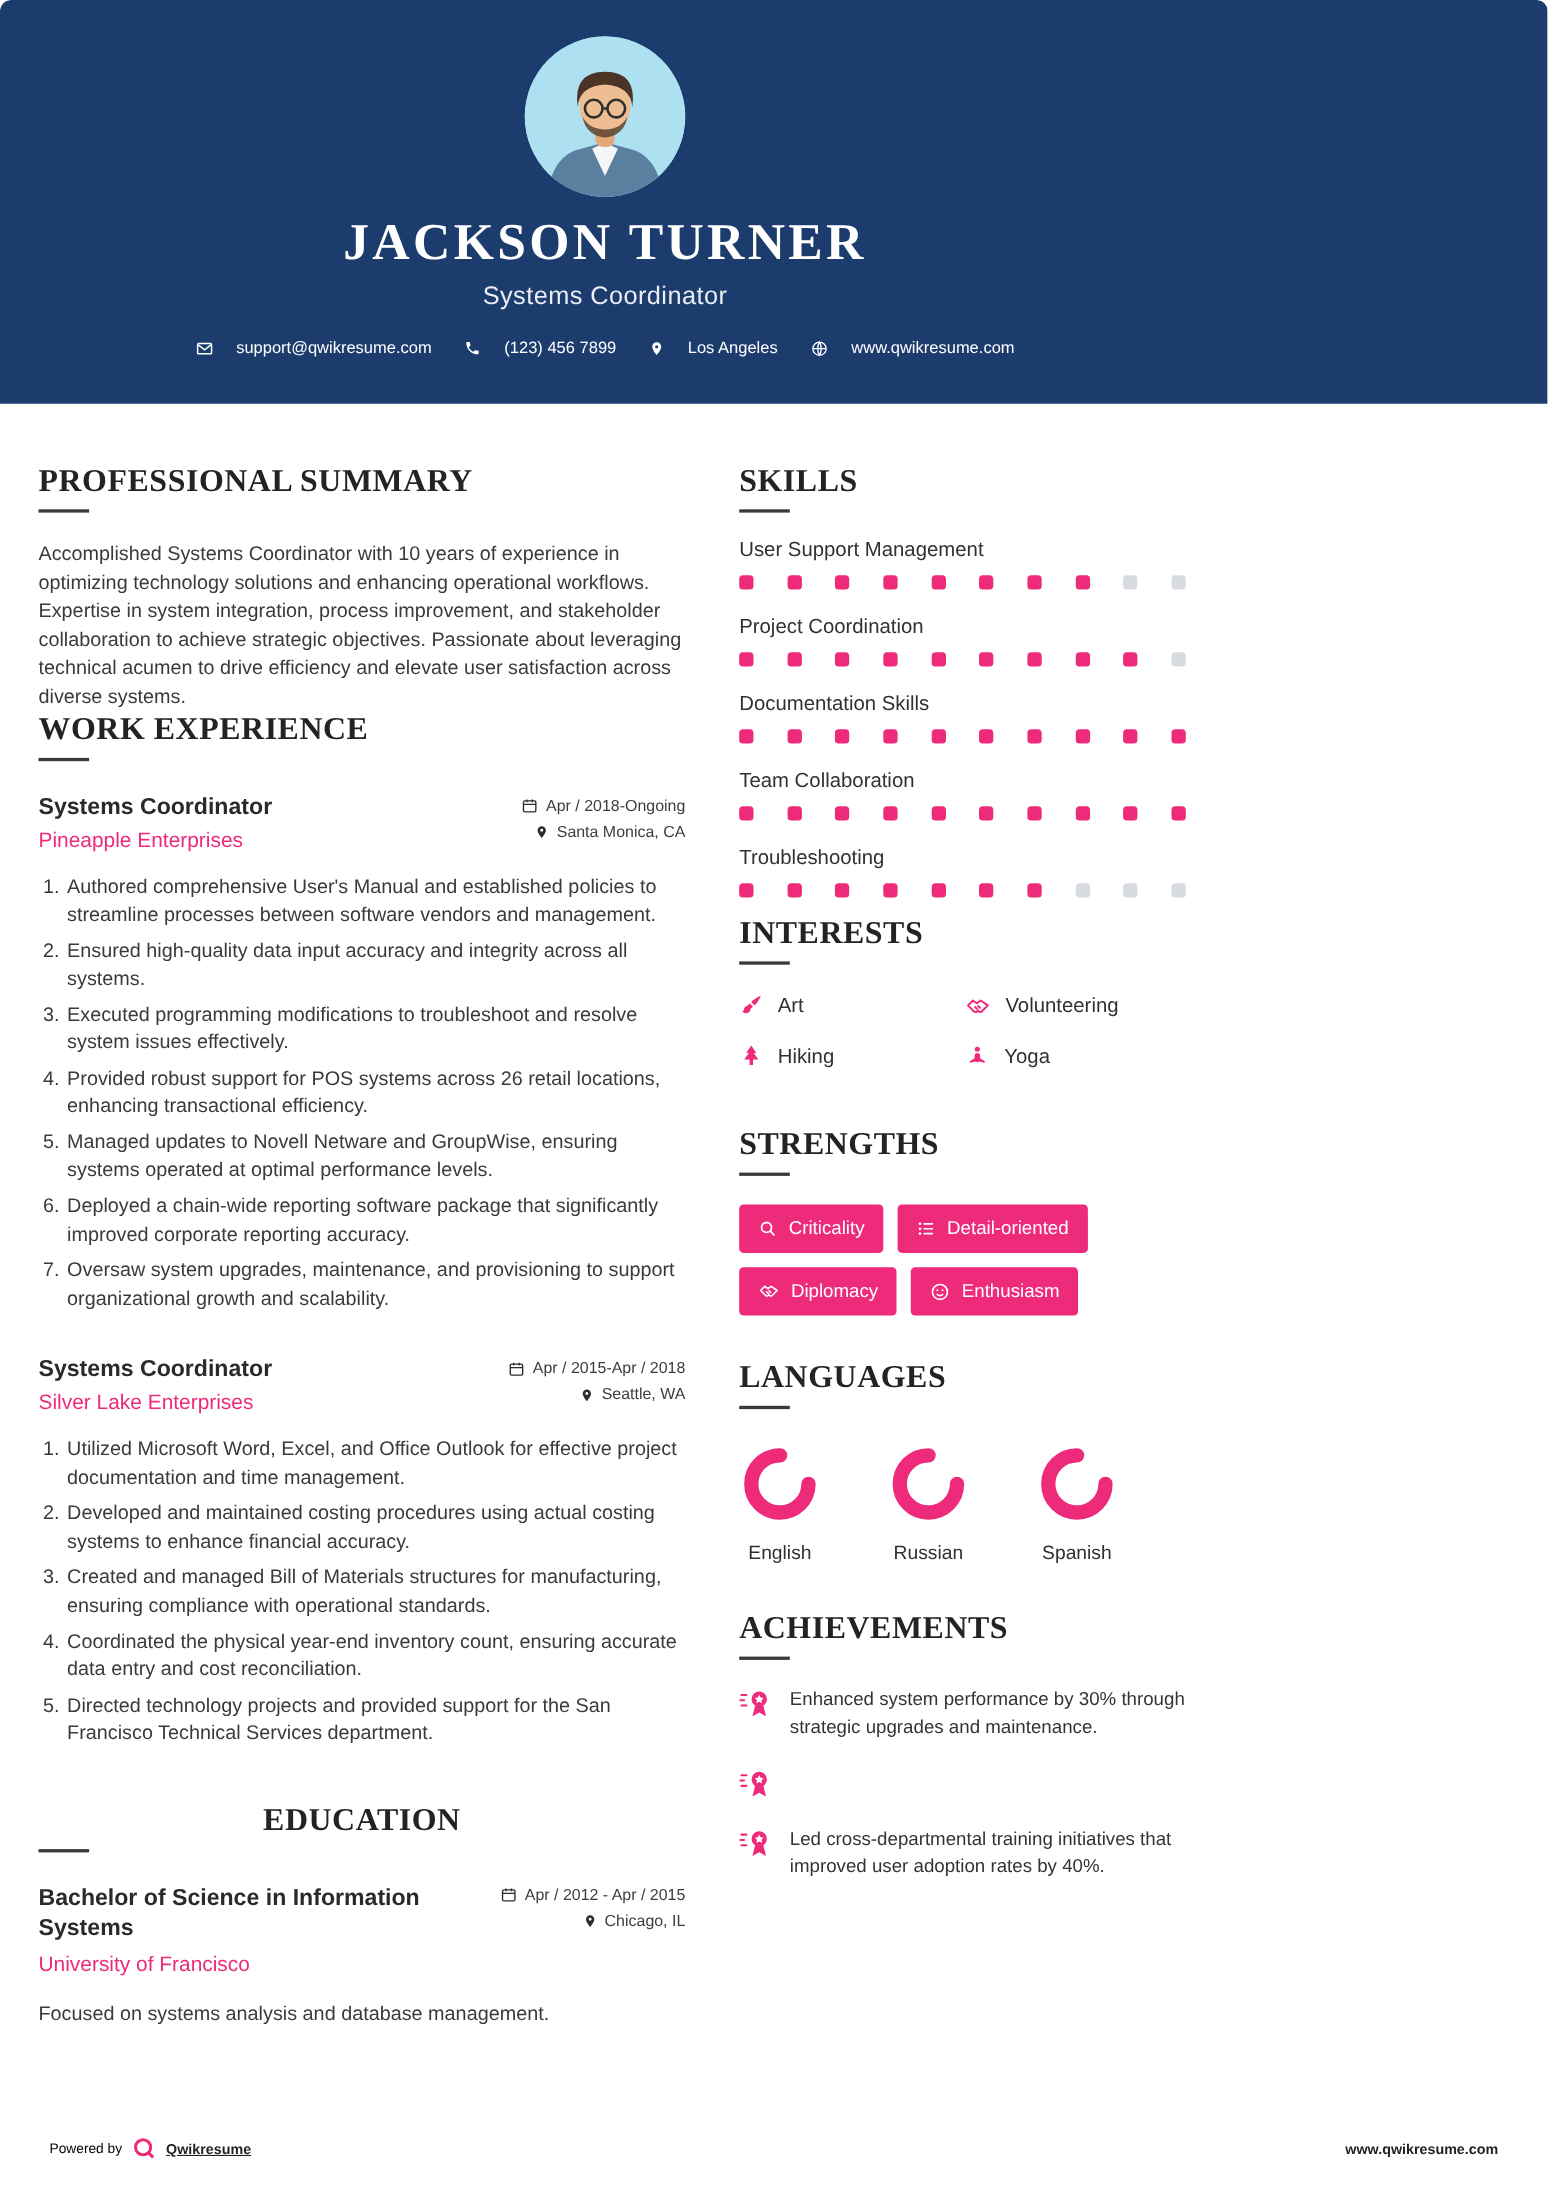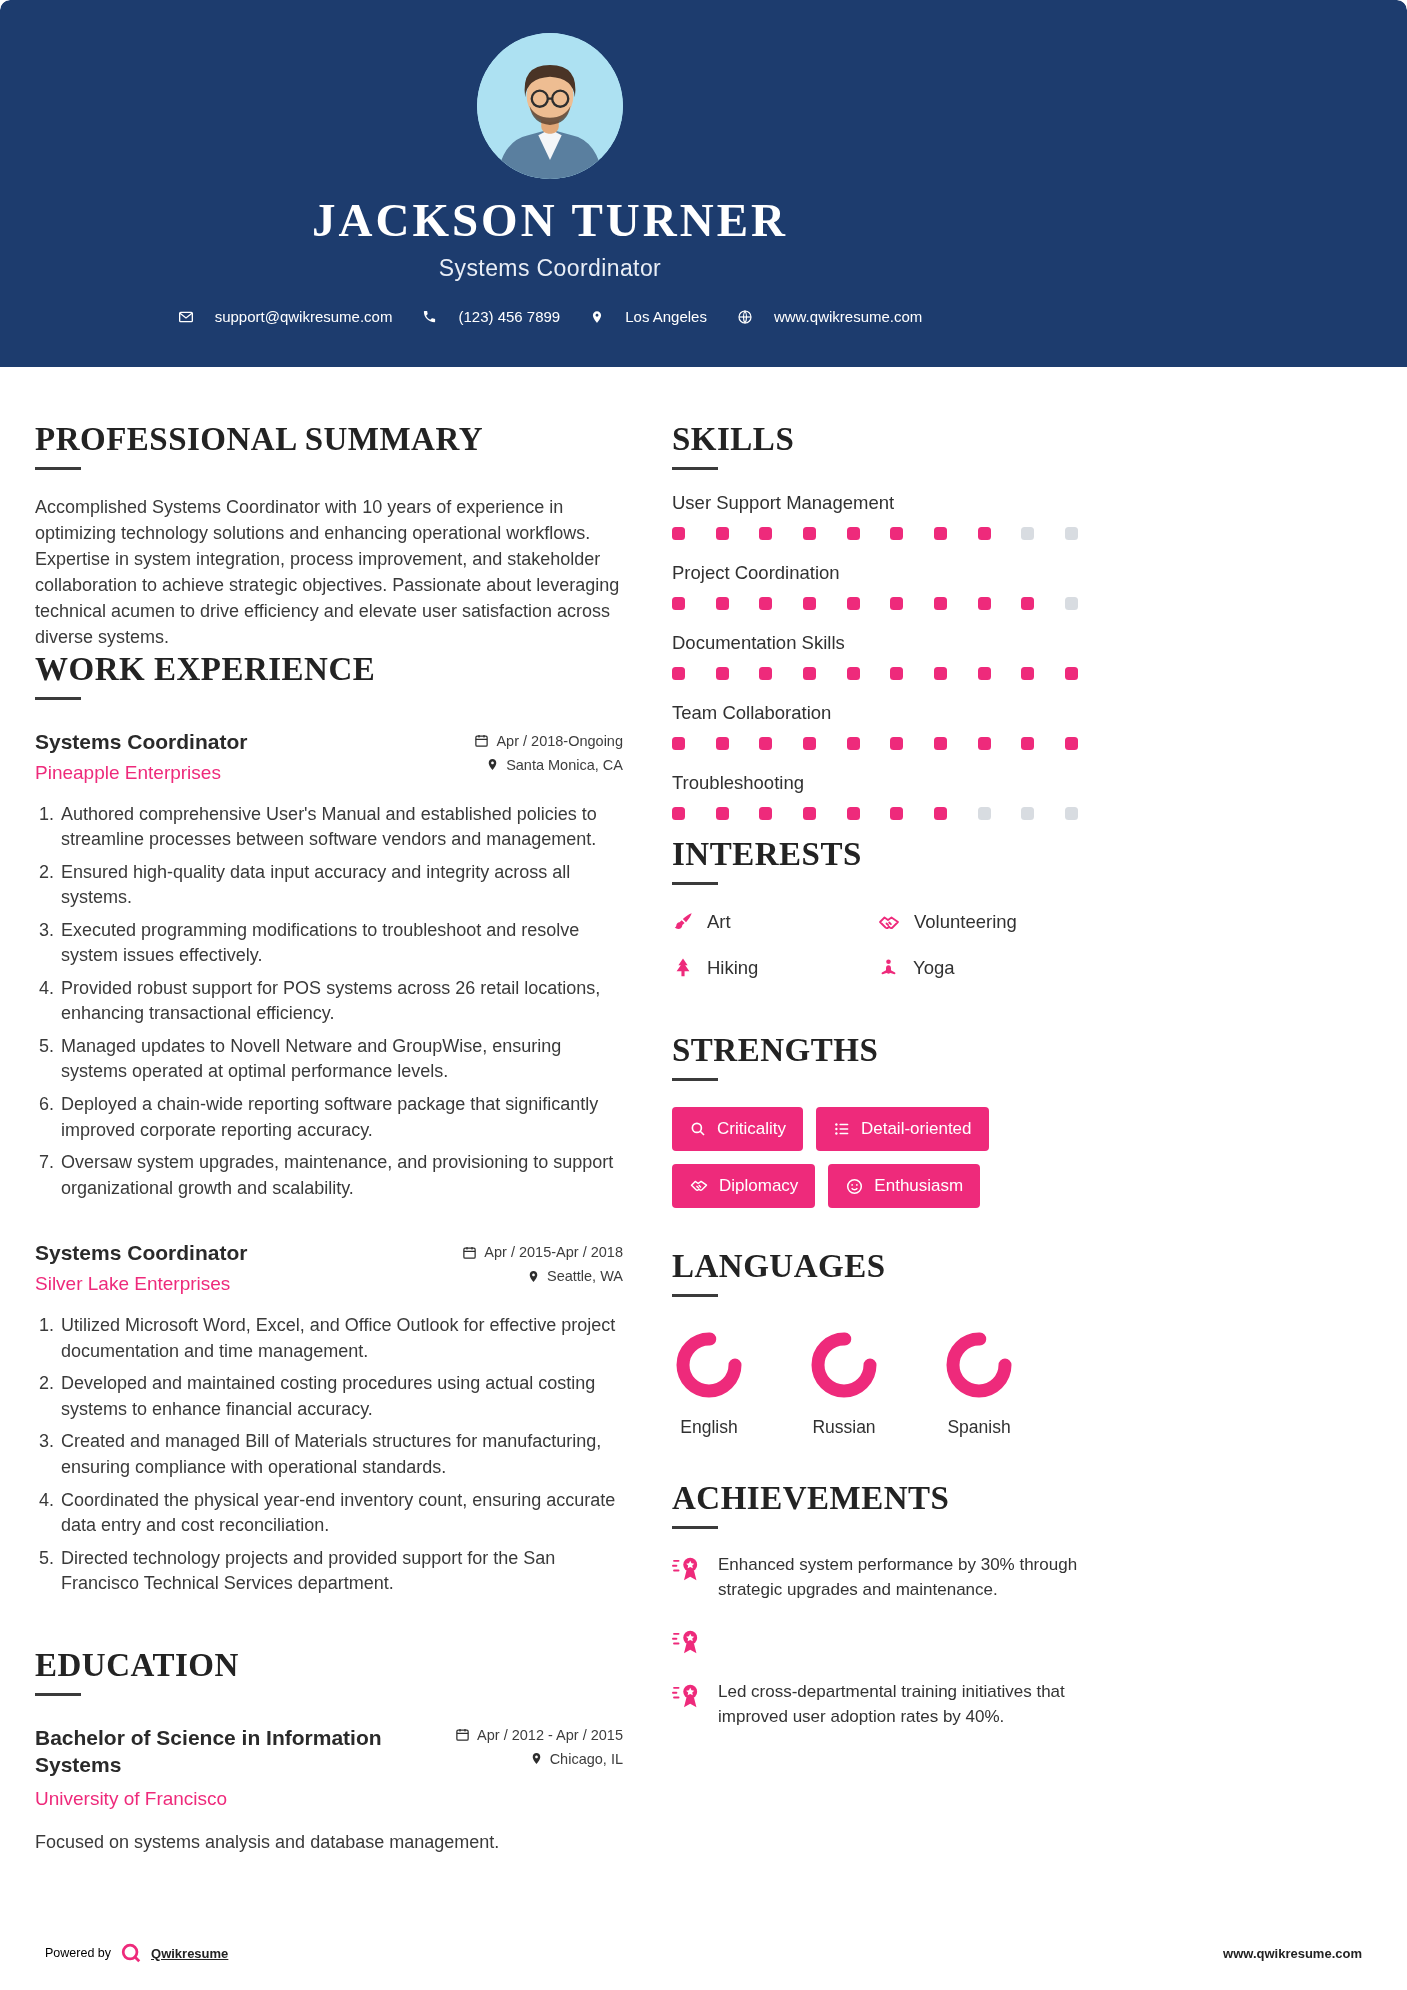--- a/index.html
+++ b/index.html
@@ -24,21 +24,21 @@
   .contact{display:flex;align-items:center;gap:30px;margin-top:26px;}
   .contact .citem{display:flex;align-items:center;gap:21px;color:#ffffff;font-size:15px;}
   .contact svg{display:block;}
 
   
   .body{display:flex;padding:0 35px;margin-top:54px;flex:1 0 auto;align-items:flex-start;}
   .col-left{width:588px;flex:0 0 auto;}
   .col-gap{width:49px;flex:0 0 auto;}
   .col-right{width:700px;flex:0 0 auto;}
 
-  h2.section{font-family:"Liberation Serif", serif;font-size:33px;font-weight:bold;color:#232323;letter-spacing:.5px;margin:0;}
+  h2.section{font-family:"Liberation Serif", serif;font-size:29px;font-weight:bold;color:#232323;letter-spacing:.5px;margin:0;}
   h2.section::after{content:"";display:block;width:46px;height:3px;background:#3b3b3b;margin-top:9px;}
 
   .summary-text{font-size:18px;line-height:1.45;margin-top:24px;color:var(--body);}
 
   .job{margin-top:30px;}
   .job-head{display:flex;justify-content:space-between;align-items:flex-start;}
   .job-title{font-size:21px;font-weight:bold;color:#2a2a2a;}
   .company{font-size:19px;color:var(--accent);margin-top:8px;}
   .job-meta{display:flex;flex-direction:column;align-items:flex-end;gap:8px;font-size:14.5px;color:#3d3d3d;padding-top:3px;}
   .meta-item{display:flex;align-items:center;gap:7px;}
@@ -210,21 +210,21 @@
         </div>
         <ol class="bullets">
           <li>Utilized Microsoft Word, Excel, and Office Outlook for effective project documentation and time management.</li>
           <li>Developed and maintained costing procedures using actual costing systems to enhance financial accuracy.</li>
           <li>Created and managed Bill of Materials structures for manufacturing, ensuring compliance with operational standards.</li>
           <li>Coordinated the physical year-end inventory count, ensuring accurate data entry and cost reconciliation.</li>
           <li>Directed technology projects and provided support for the San Francisco Technical Services department.</li>
         </ol>
       </div>
 
-      <h2 class="section" style="margin-top:50px;">EDUCATION</h2>
+      <h2 class="section" style="margin-top:50px;text-align:center;">EDUCATION</h2>
       <div class="edu-head">
         <div>
           <div class="edu-degree">Bachelor of Science in Information Systems</div>
           <div class="edu-school">University of Francisco</div>
         </div>
         <div class="job-meta">
           <div class="meta-item">
             <svg width="15" height="15" viewBox="0 0 24 24" fill="none" stroke="#2d2d2d" stroke-width="2">
                 <rect x="3" y="5" width="18" height="16" rx="2"></rect>
                 <path d="M3 10h18M8 3v4M16 3v4"></path>

